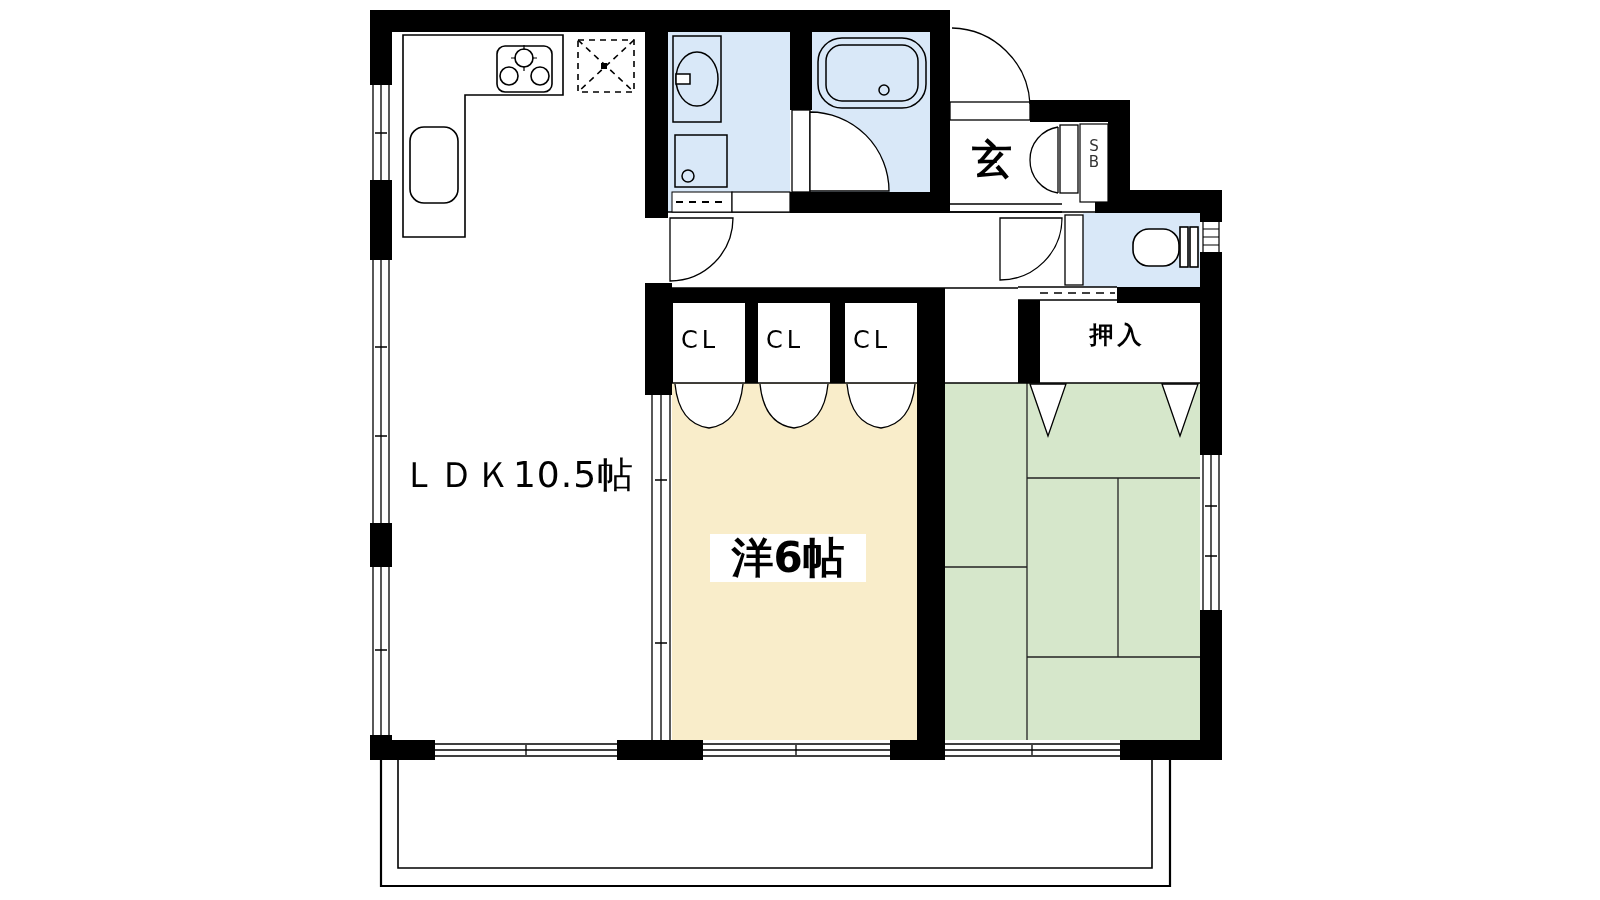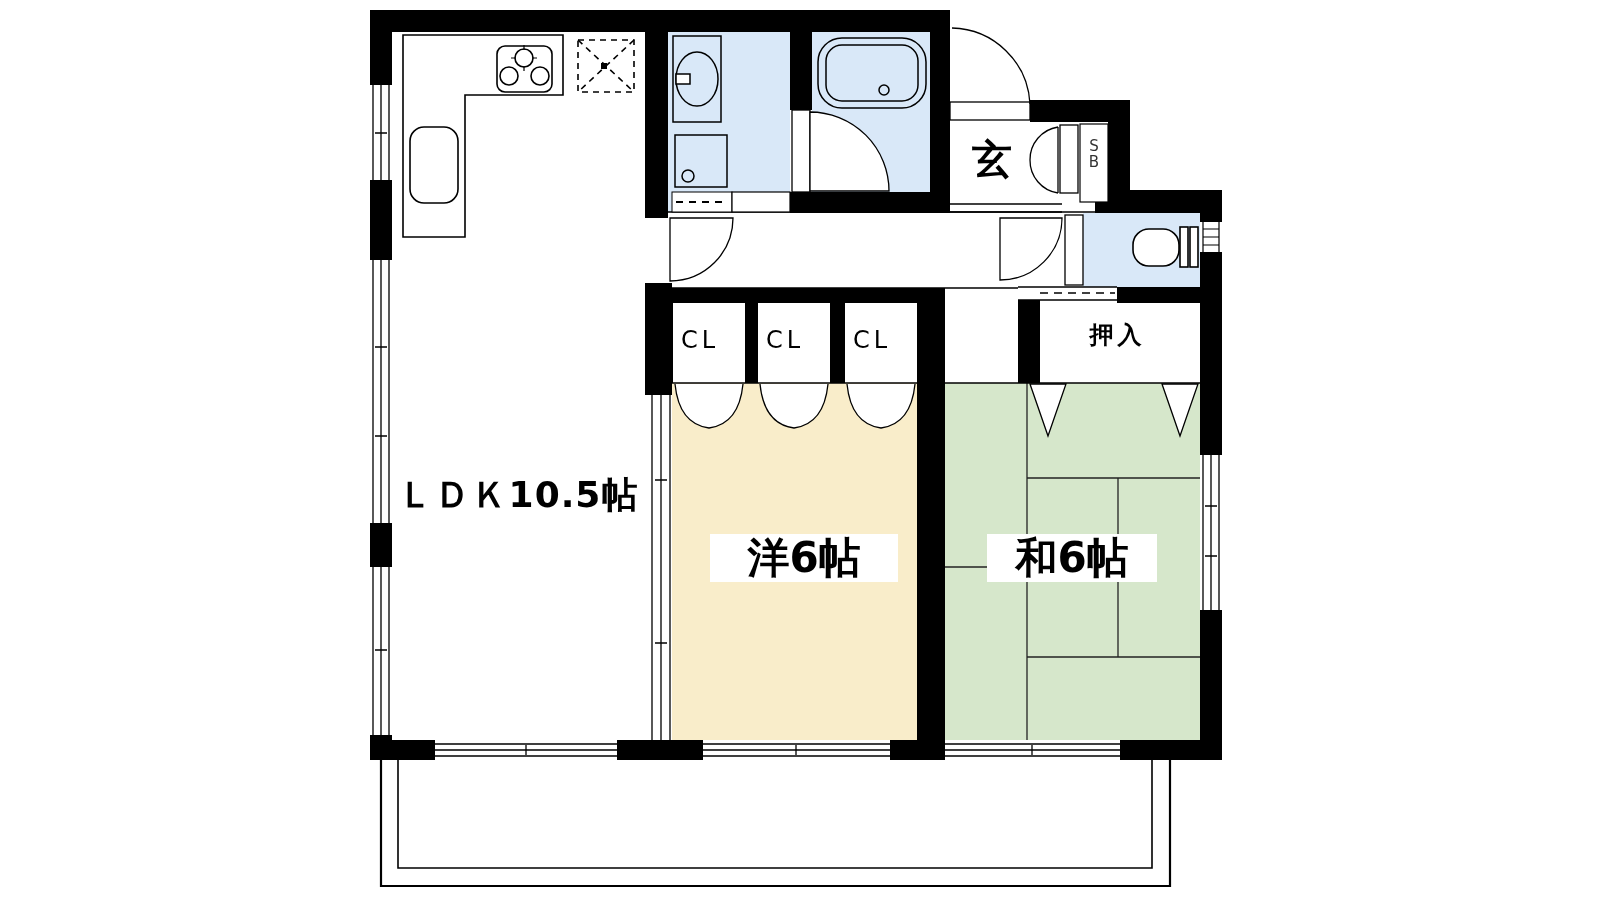--- a/index.html
+++ b/index.html
@@ -1,21 +1,21 @@
 <!DOCTYPE html>
 <html><head>
 <meta charset="utf-8">
 <style>
   html,body{margin:0;padding:0;background:#fff;}
   #stage{position:relative;width:1600px;height:900px;background:#fff;overflow:hidden;
          font-family:"DejaVu Sans","Liberation Sans",sans-serif;}
   #plan-svg{position:absolute;left:0;top:0;}
   .lbl{position:absolute;color:#000;text-align:center;white-space:nowrap;line-height:1.05;}
-  .lbl-ldk{left:393px;top:476px;width:250px;font-size:36px;font-weight:700;letter-spacing:1px;}
-  .lbl-west{left:710px;top:534px;width:156px;font-size:42px;font-weight:bold;background:#fff;padding:2px 16px;}
+  .lbl-ldk{left:393px;top:456px;width:250px;font-size:36px;font-weight:400;letter-spacing:1px;}
+  .lbl-west{left:710px;top:534px;width:156px;font-size:42px;font-weight:bold;background:#fff;padding:2px 0;}
   .lbl-jap{left:987px;top:534px;width:170px;font-size:42px;font-weight:bold;background:#fff;padding:2px 0;}
   .lbl-cl{font-size:24px;letter-spacing:4px;font-weight:500;top:328px;width:54px;}
   .lbl-cl1{left:673px;} .lbl-cl2{left:758px;} .lbl-cl3{left:845px;}
   .lbl-oshiire{left:1050px;top:323px;width:135px;font-size:24px;font-weight:bold;letter-spacing:4px;}
   .lbl-genkan{left:966px;top:138px;width:52px;font-size:40px;font-weight:bold;}
   .lbl-sb{left:1081px;top:138px;width:26px;font-size:15px;font-weight:500;color:#333;line-height:16px;}
   .lbl-balcony{left:620px;top:772px;width:370px;font-size:50px;font-weight:bold;letter-spacing:5px;}
 </style>
 </head>
 <body>
@@ -189,21 +189,20 @@
   </g>
 
   <g fill="none" stroke="#000">
     <path d="M381,758 V886 H1170 V758" stroke-width="2.2"></path>
     <path d="M398,758 V868 H1152 V758" stroke-width="1.6"></path>
   </g>
 </svg>
 
 <div class="lbl lbl-ldk">ＬＤＫ10.5帖</div>
 <div class="lbl lbl-west">洋6帖</div>
-<div class="lbl lbl-jap">和6帖</div>
 <div class="lbl lbl-cl lbl-cl1">CL</div>
 <div class="lbl lbl-cl lbl-cl2">CL</div>
 <div class="lbl lbl-cl lbl-cl3">CL</div>
 <div class="lbl lbl-oshiire">押入</div>
 <div class="lbl lbl-genkan">玄</div>
 <div class="lbl lbl-sb">
   <span>S</span><br>
   <span>B</span>
 </div>
 

